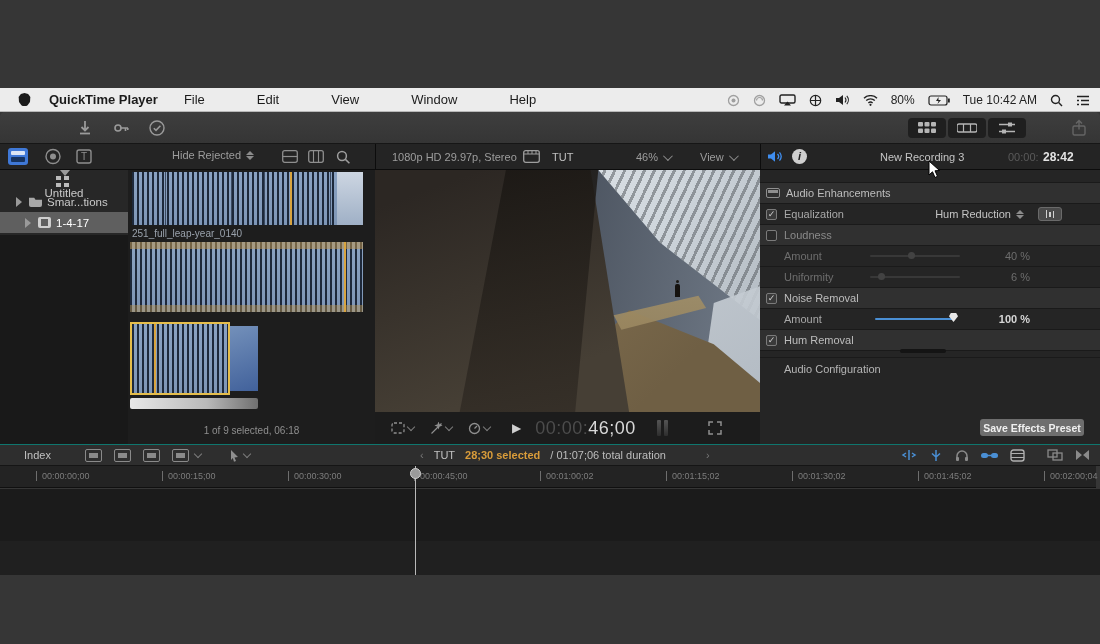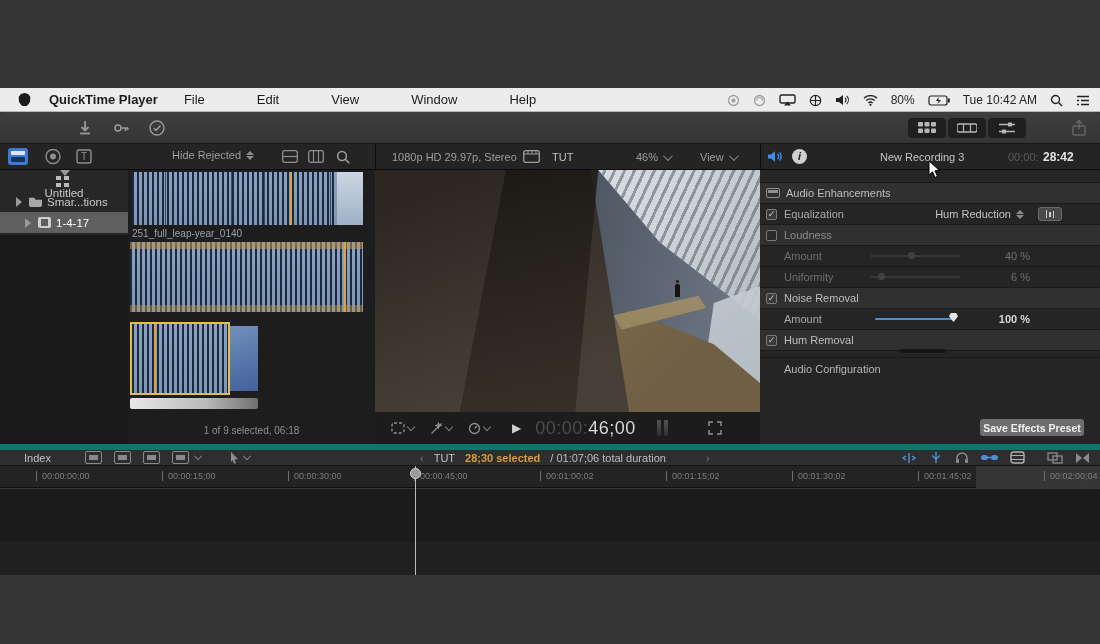--- a/index.html
+++ b/index.html
@@ -114,28 +114,28 @@
   .eq-btn { position:absolute; right:38px; width:24px; height:14px; background:#4a4a4a; border:1px solid #6a6a6a;
     border-radius:3px; display:flex; align-items:center; justify-content:center; gap:2px; }
   .eq-btn i { width:1.5px; height:8px; background:#cfcfcf; display:block; }
   .eq-btn i:nth-child(2){ height:5px; } .eq-btn i:nth-child(3){ height:7px; }
   #save-btn { position:absolute; right:16px; bottom:8px; width:104px; height:17px; background:#6e6e6e;
     border-radius:3px; color:#f0f0f0; font-size:10.5px; font-weight:bold; display:flex; align-items:center; justify-content:center; }
   .scroll-pill { position:absolute; left:140px; width:46px; height:4px; border-radius:2px; background:#141414; }
 
   
   #tl-toolbar { position:absolute; left:0; top:444px; width:1100px; height:22px; background:#2e2e2e;
-    border-top:6px solid #0f766e; border-bottom:1px solid #151515; display:flex; align-items:center;
+    border-top:1px solid #0f766e; border-bottom:1px solid #151515; display:flex; align-items:center;
     font-size:11px; color:#9d9d9d; }
   .edit-ic { width:17px; height:13px; margin-left:12px; border:1px solid #8a8a8a; border-radius:2px; position:relative; }
   .edit-ic::after { content:""; position:absolute; left:3px; top:3px; width:9px; height:5px; background:#8a8a8a; }
   #tl-center { position:absolute; left:420px; display:flex; align-items:center; gap:10px; }
   .orange { color:#d99c3a; }
   #tl-right { position:absolute; right:10px; display:flex; align-items:center; gap:12px; }
-  #ruler { position:absolute; left:0; top:466px; width:976px; height:22px; background:#232323;
+  #ruler { position:absolute; left:0; top:466px; width:1096px; height:22px; background:#232323;
     border-bottom:1px solid #101010; font-size:9px; color:#7d7d7d; }
   .tick { position:absolute; top:5px; border-left:1px solid #6e6e6e; padding-left:5px; white-space:nowrap; }
   #tracks { position:absolute; left:0; top:489px; width:1100px; height:86px; background:#1b1b1b; }
   #tracks .lane { position:absolute; left:0; top:52px; width:1100px; height:34px; background:#202020; }
   #playhead-line { position:absolute; left:415px; top:466px; width:1px; height:109px; background:#b9b9b9; }
   #playhead-top { position:absolute; left:410px; top:468px; width:11px; height:11px; border-radius:50%;
     background:#9a9a9a; border:1px solid #d0d0d0; }
 
   
   #cursor { position:absolute; left:928px; top:160px; }

